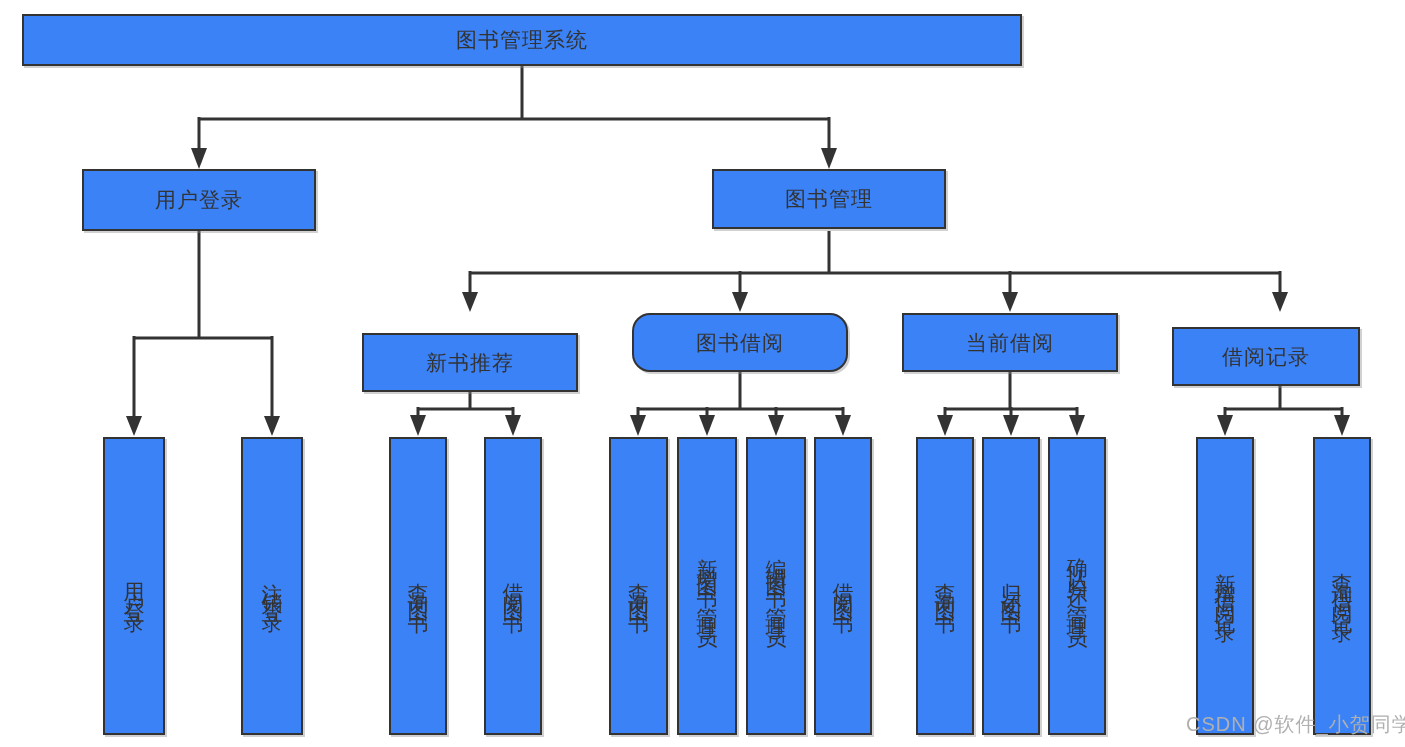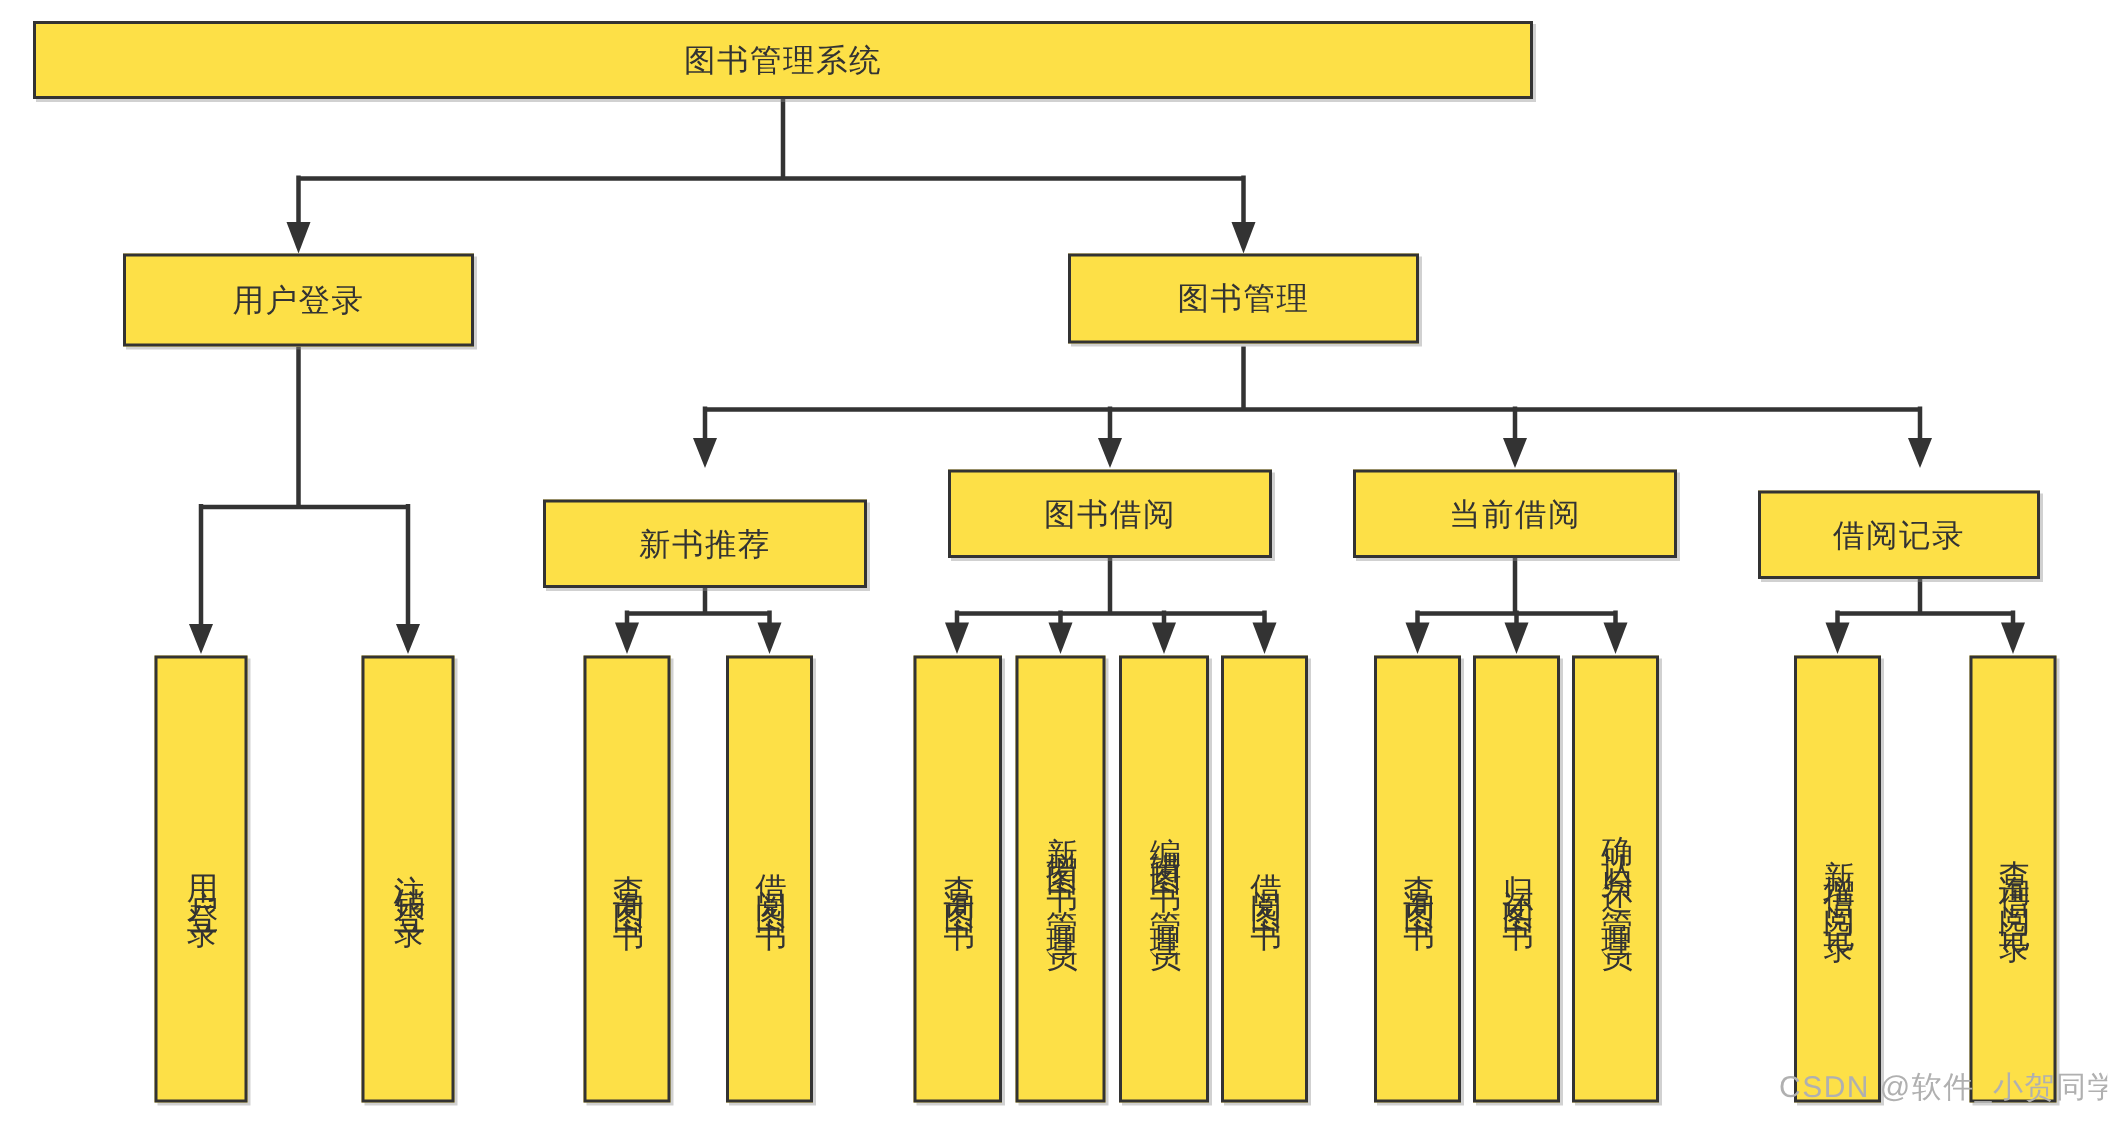--- a/index.html
+++ b/index.html
@@ -13,21 +13,21 @@
   }
   #connectors {
     position: absolute;
     left: 0; top: 0;
     width: 1405px; height: 747px;
     z-index: 0;
   }
   .node {
     position: absolute;
     box-sizing: border-box;
-    background: #fde047;
+    background: #3b82f6;
     border: 2.5px solid #333333;
     color: #333333;
     display: flex;
     align-items: center;
     justify-content: center;
     box-shadow: 2px 2px 0 rgba(140,140,140,0.40);
     z-index: 1;
   }
   .hbox { font-size: 21px; letter-spacing: 1px; }
   .vbox {
@@ -99,21 +99,21 @@
   <div class="node hbox" style="left:82px; top:169px; width:234px; height:62px;">
     <span>用户登录</span>
   </div>
   <div class="node hbox" style="left:712px; top:169px; width:234px; height:60px;">
     <span>图书管理</span>
   </div>
 
   <div class="node hbox" style="left:362px; top:313px; width:216px; height:59px;margin-top:20px;">
     <span>新书推荐</span>
   </div>
-  <div class="node hbox" style="left:632px; top:313px; width:216px; height:59px;">
+  <div class="node hbox" style="left:632px; top:313px; width:216px; height:59px;border-radius:18px;">
     <span>图书借阅</span>
   </div>
   <div class="node hbox" style="left:902px; top:313px; width:216px; height:59px;">
     <span>当前借阅</span>
   </div>
   <div class="node hbox" style="left:1172px; top:327px; width:188px; height:59px;justify-content:center;">
     <span>借阅记录</span>
   </div>
 
   <div class="node vbox" style="left:103px; width:62px;">

